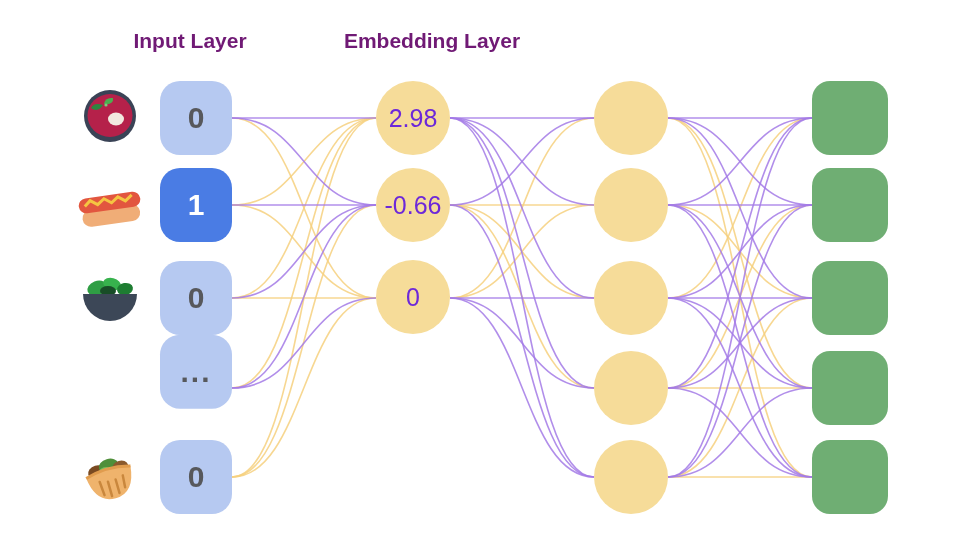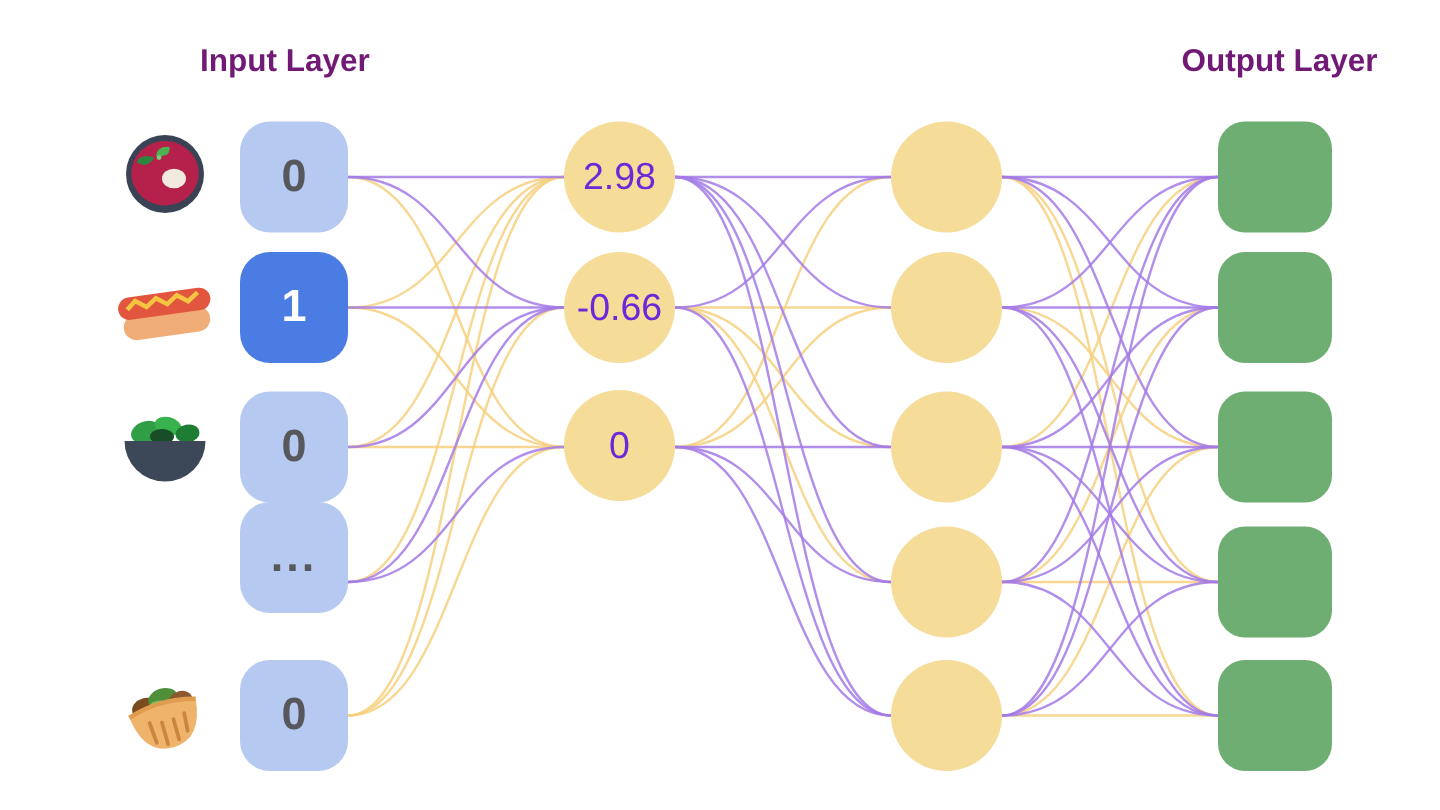--- a/index.html
+++ b/index.html
@@ -79,21 +79,21 @@
         <path d="M668 388 C 740 388, 740 118, 812 118" stroke="#a37ae6"></path>
         <path d="M668 388 C 740 388, 740 298, 812 298" stroke="#a37ae6"></path>
         <path d="M668 388 C 740 388, 740 477, 812 477" stroke="#a37ae6"></path>
         <path d="M668 477 C 740 477, 740 118, 812 118" stroke="#a37ae6"></path>
         <path d="M668 477 C 740 477, 740 205, 812 205" stroke="#a37ae6"></path>
         <path d="M668 477 C 740 477, 740 388, 812 388" stroke="#a37ae6"></path>
       </g>
     </svg>
 
   <div class="layer-title" style="left:190px">Input Layer</div>
-  <div class="layer-title" style="left:853px">Output Layer</div>
+  <div class="layer-title" style="left:432px">Embedding Layer</div>
 
   <div class="icon" style="left:82px;top:88px;width:56px;height:56px">
     <svg width="56" height="56" viewBox="0 0 56 56">
       <circle cx="28" cy="28" r="26" fill="#3a4356"></circle>
       <ellipse cx="28" cy="27.5" rx="22.5" ry="21.5" fill="#b5214a"></ellipse>
       <ellipse cx="34" cy="31" rx="8" ry="6.5" fill="#f2e9df"></ellipse>
       <path d="M21 17 q-9 -3 -12 3 q7 5 12 -3z" fill="#2e8540"></path>
       <path d="M22 16 q1 -7 9 -6 q1 7 -9 6z" fill="#4caf50"></path>
       <circle cx="24" cy="17" r="1.6" fill="#7ec97f"></circle>
     </svg>

